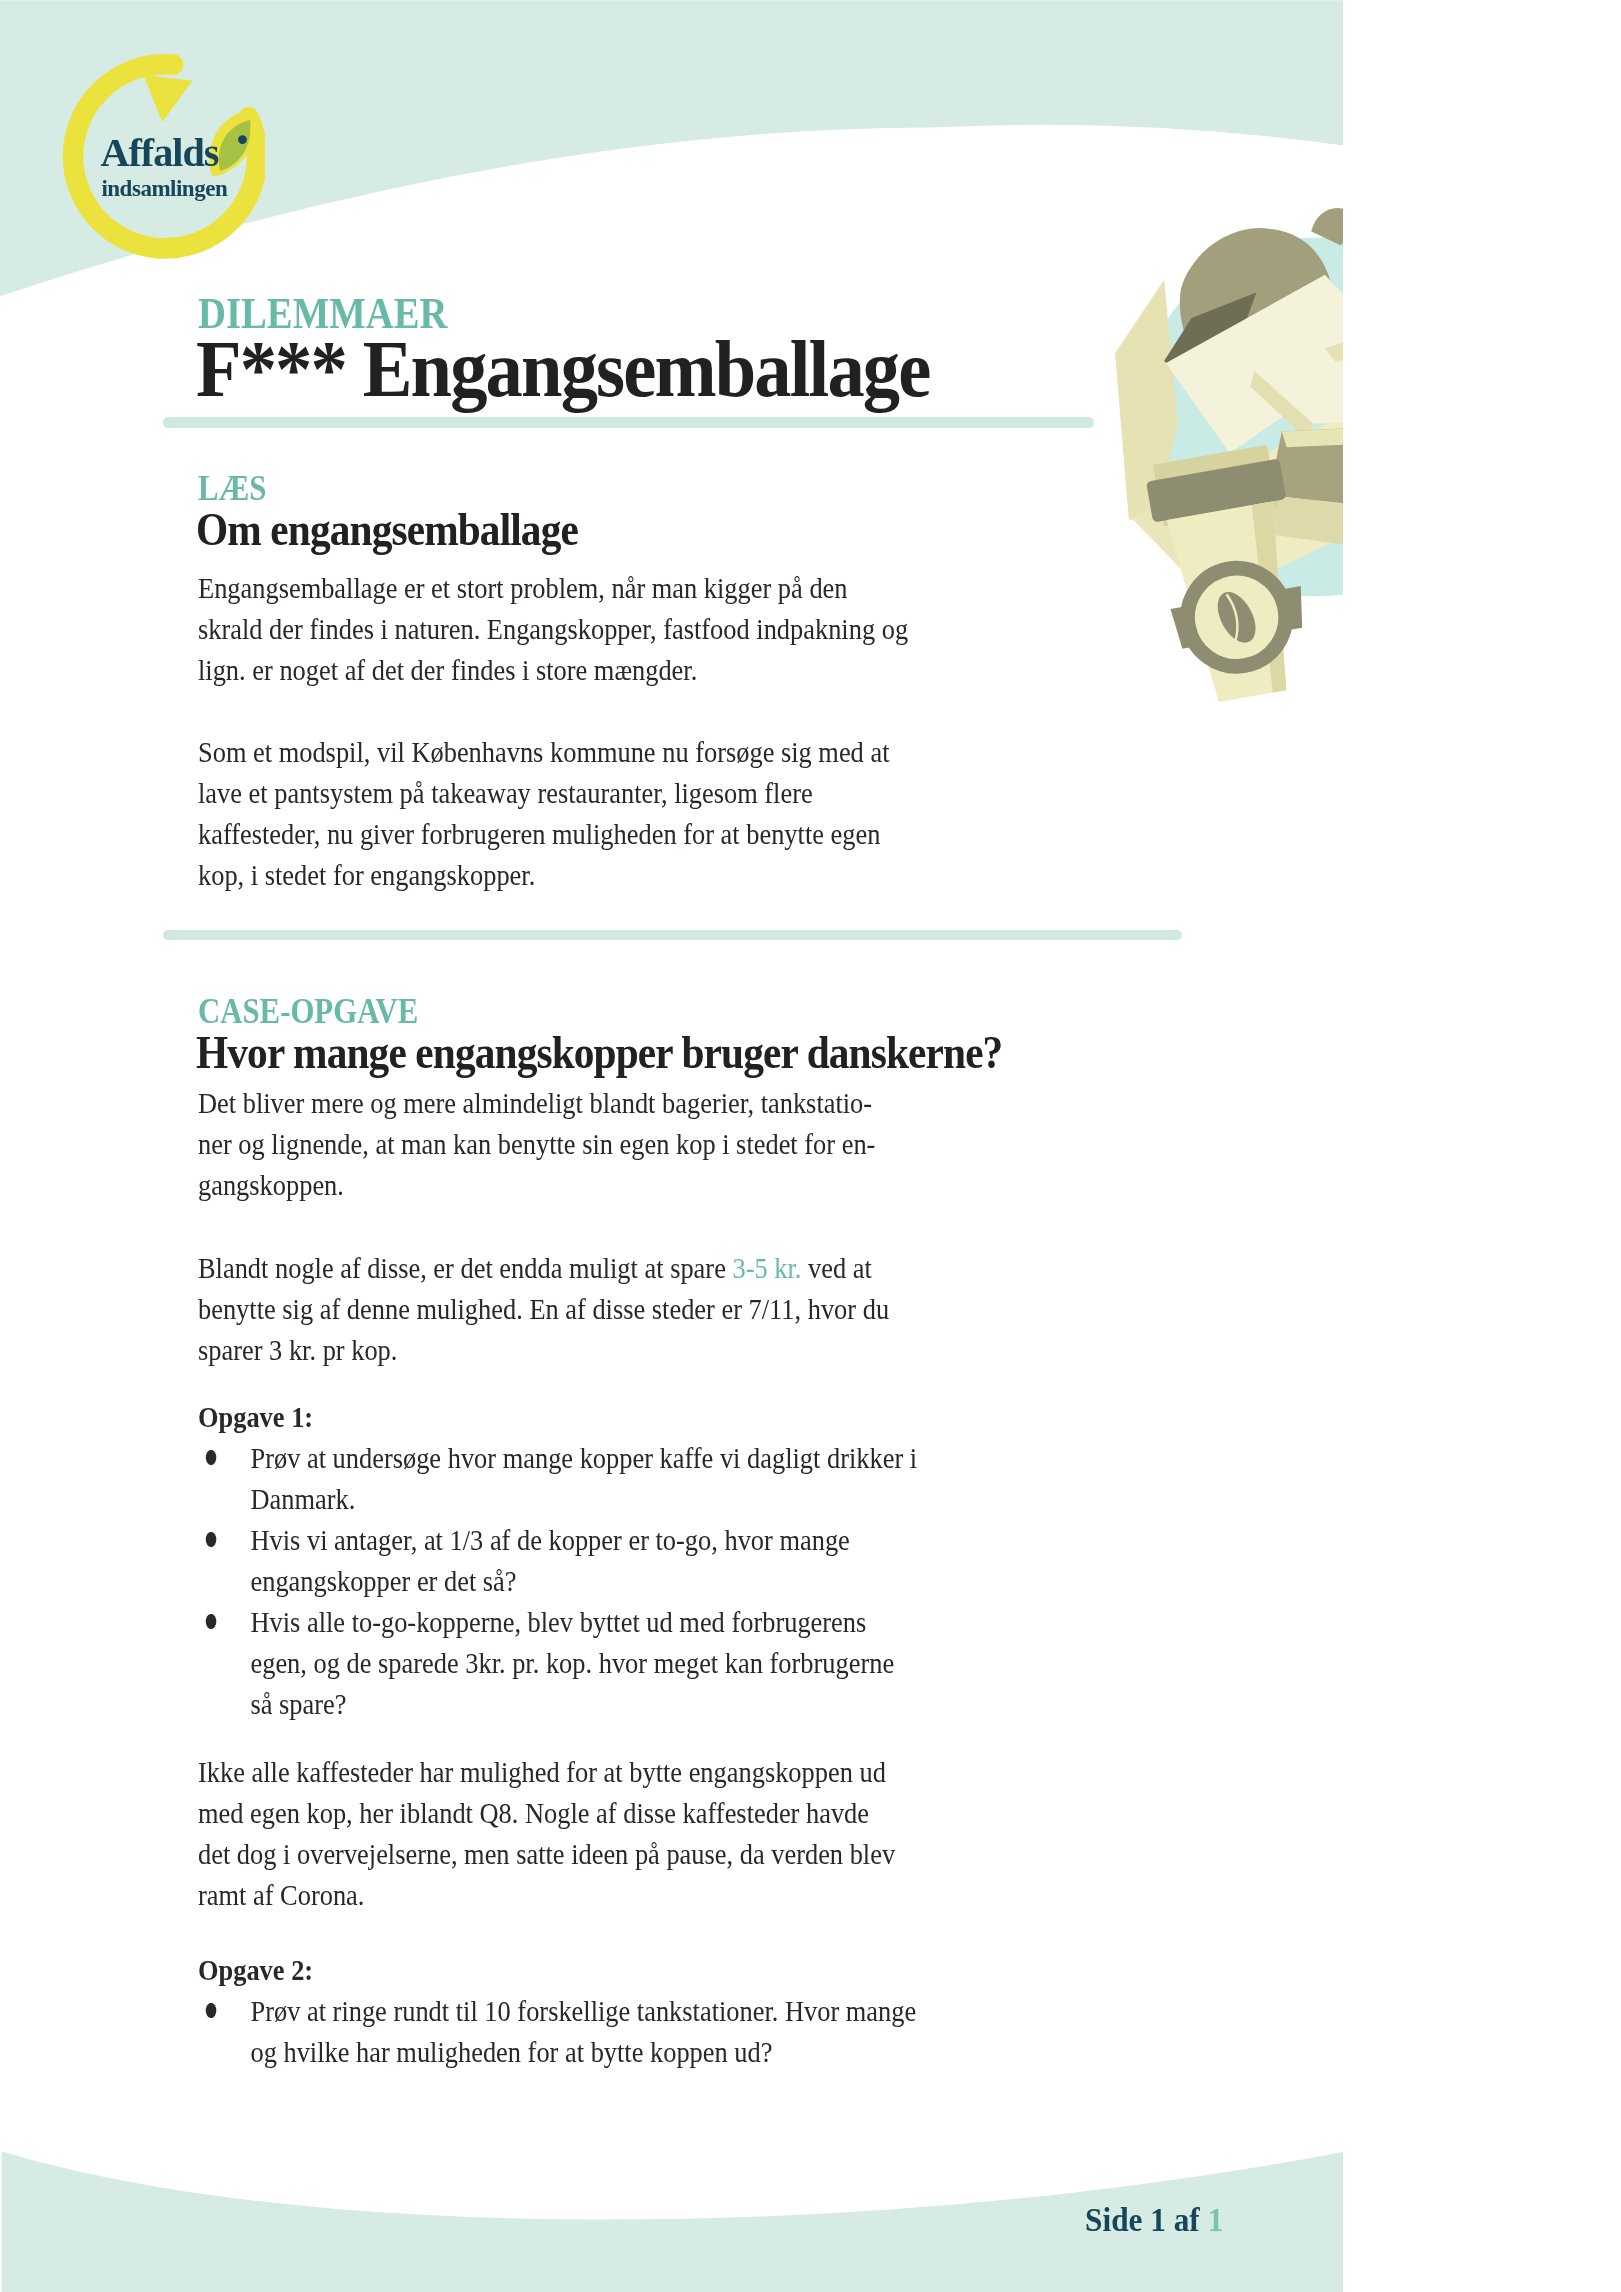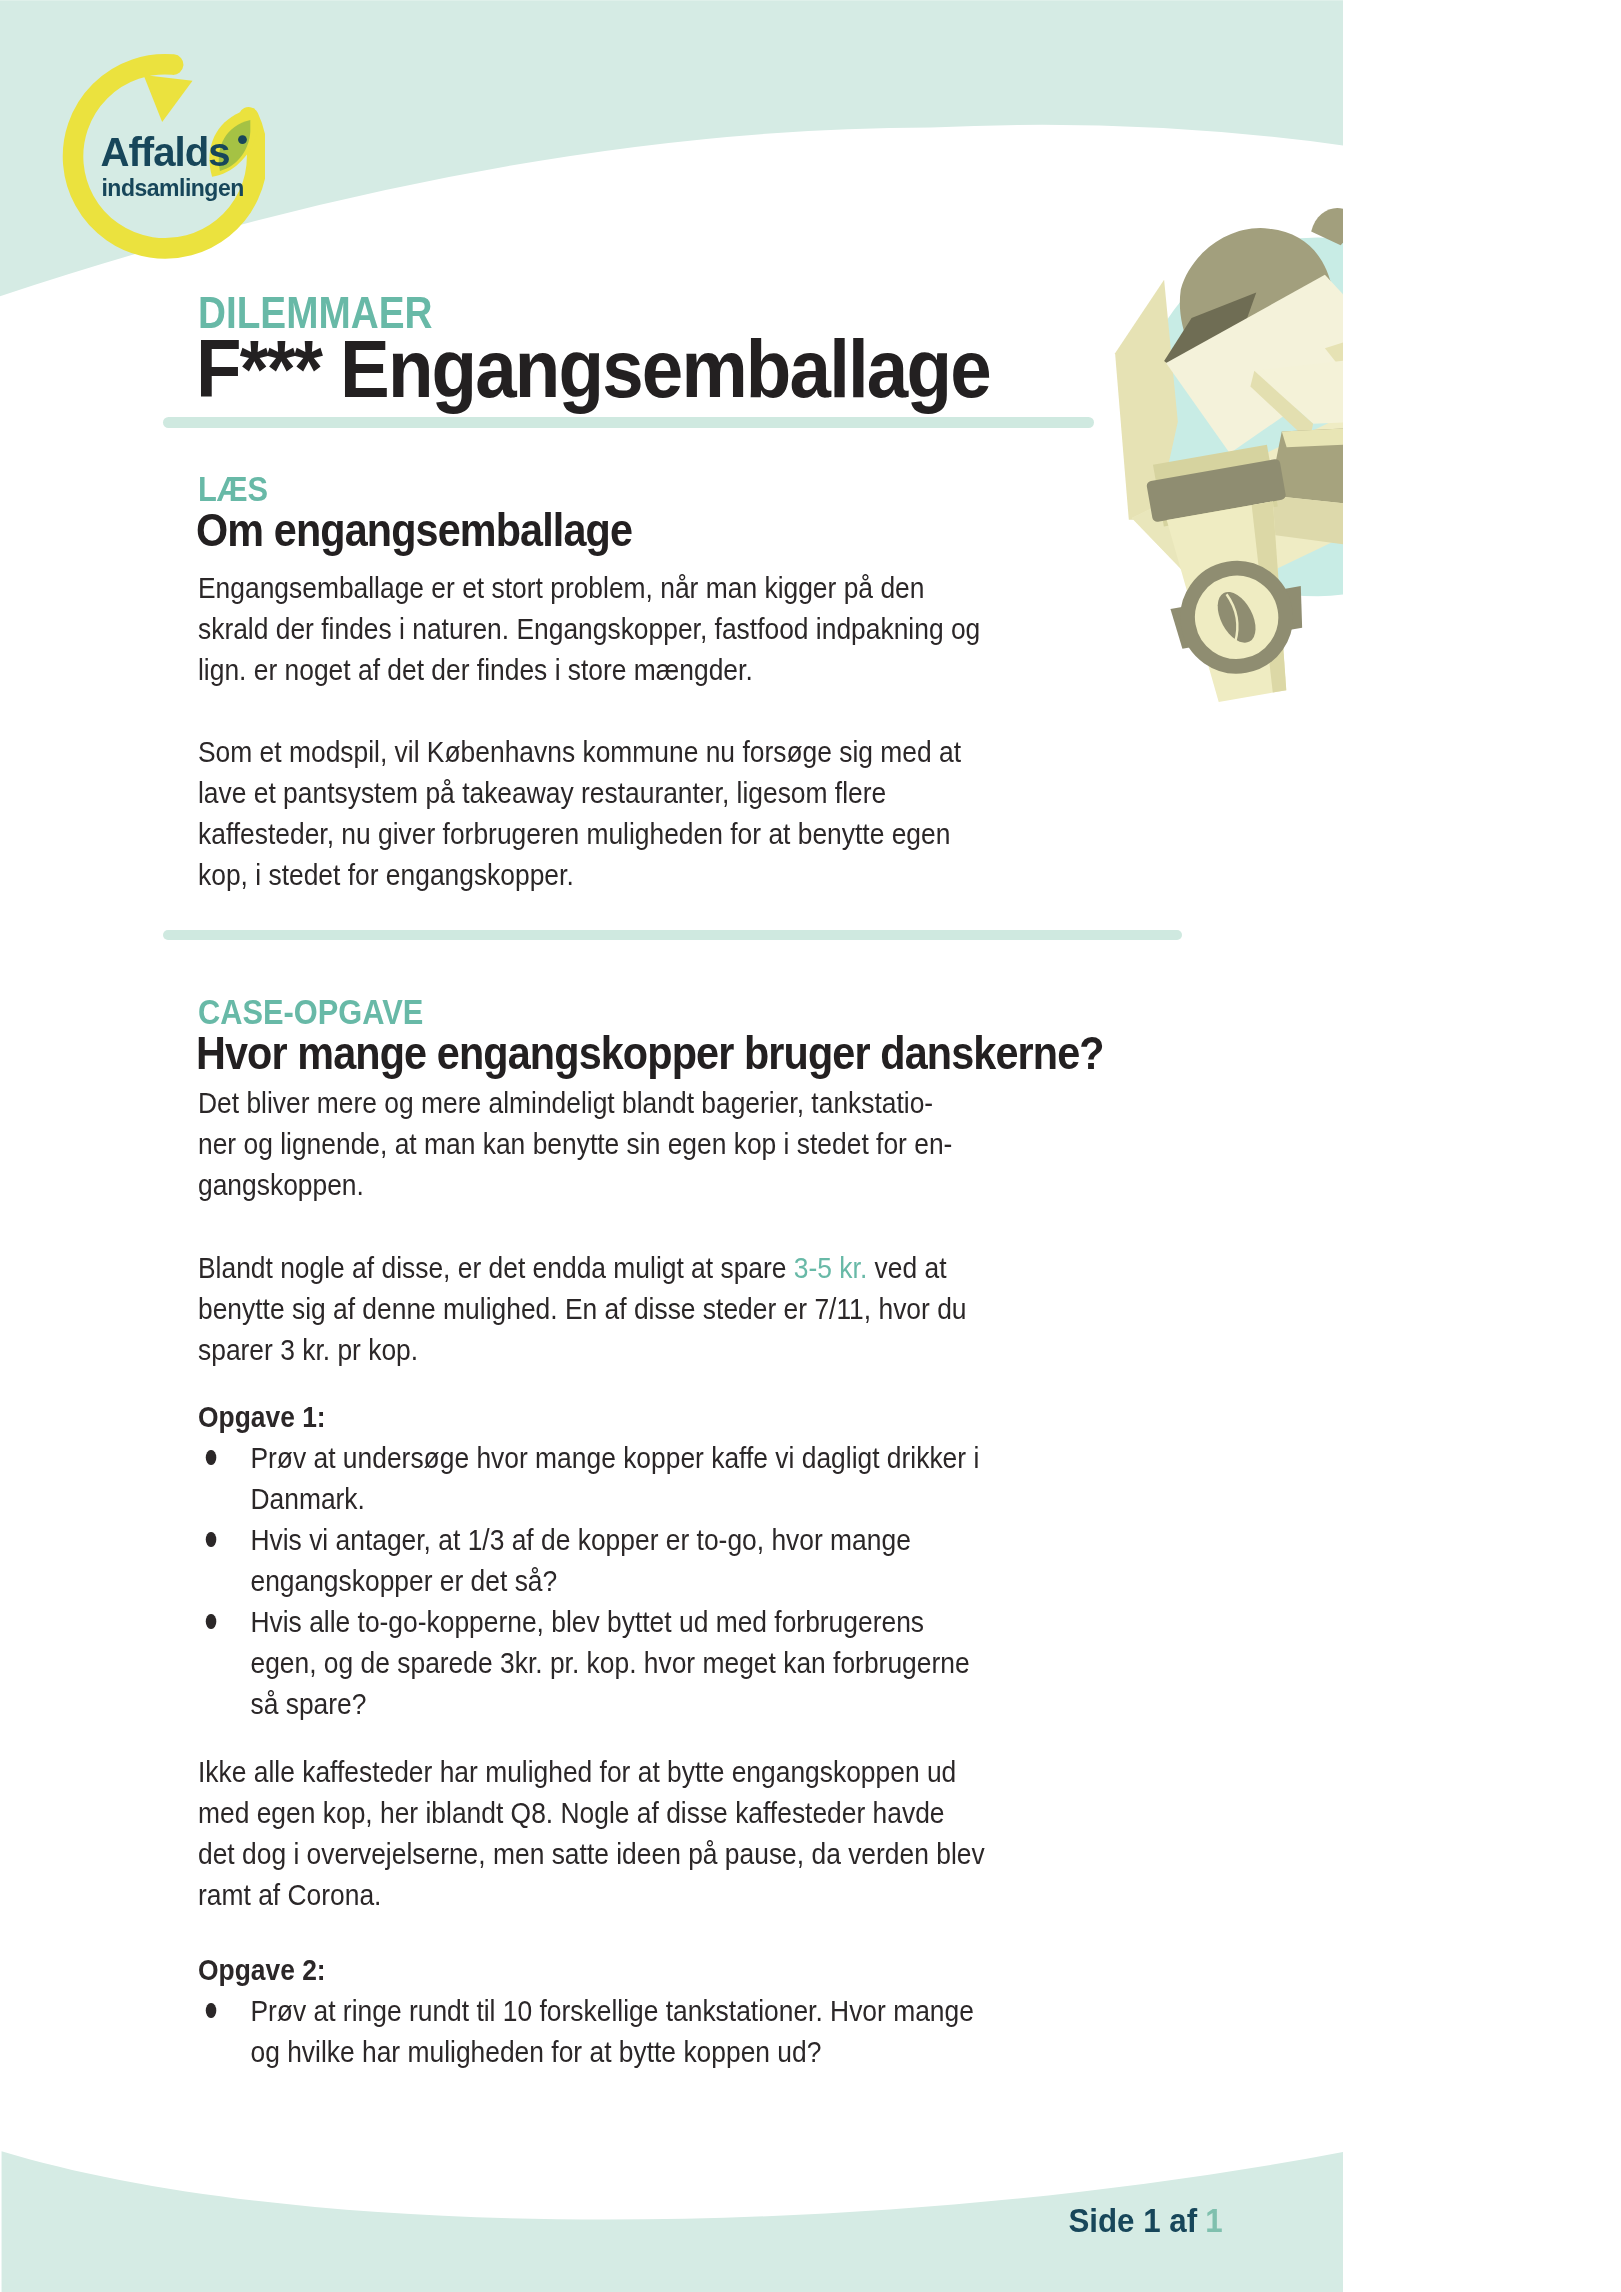--- a/index.html
+++ b/index.html
@@ -1,19 +1,19 @@
 <!DOCTYPE html>
 <html><head>
 <meta charset="utf-8">
 <style>
   html,body { margin:0; padding:0; background:#ffffff; }
   .page {
     position:relative; width:1343px; height:2293px;
     background:#ffffff; overflow:hidden;
-    font-family:Liberation Sans, sans-serif;
+    font-family:Liberation Serif, serif;
     color:#2b2728;
   }
   svg { display:block; }
   .abs { position:absolute; }
 
   
   .wave-svg { position:absolute; left:0; top:0; pointer-events:none; }
 
   
   .logo { left:25.5px; top:25.5px; width:239px; height:239px; }

